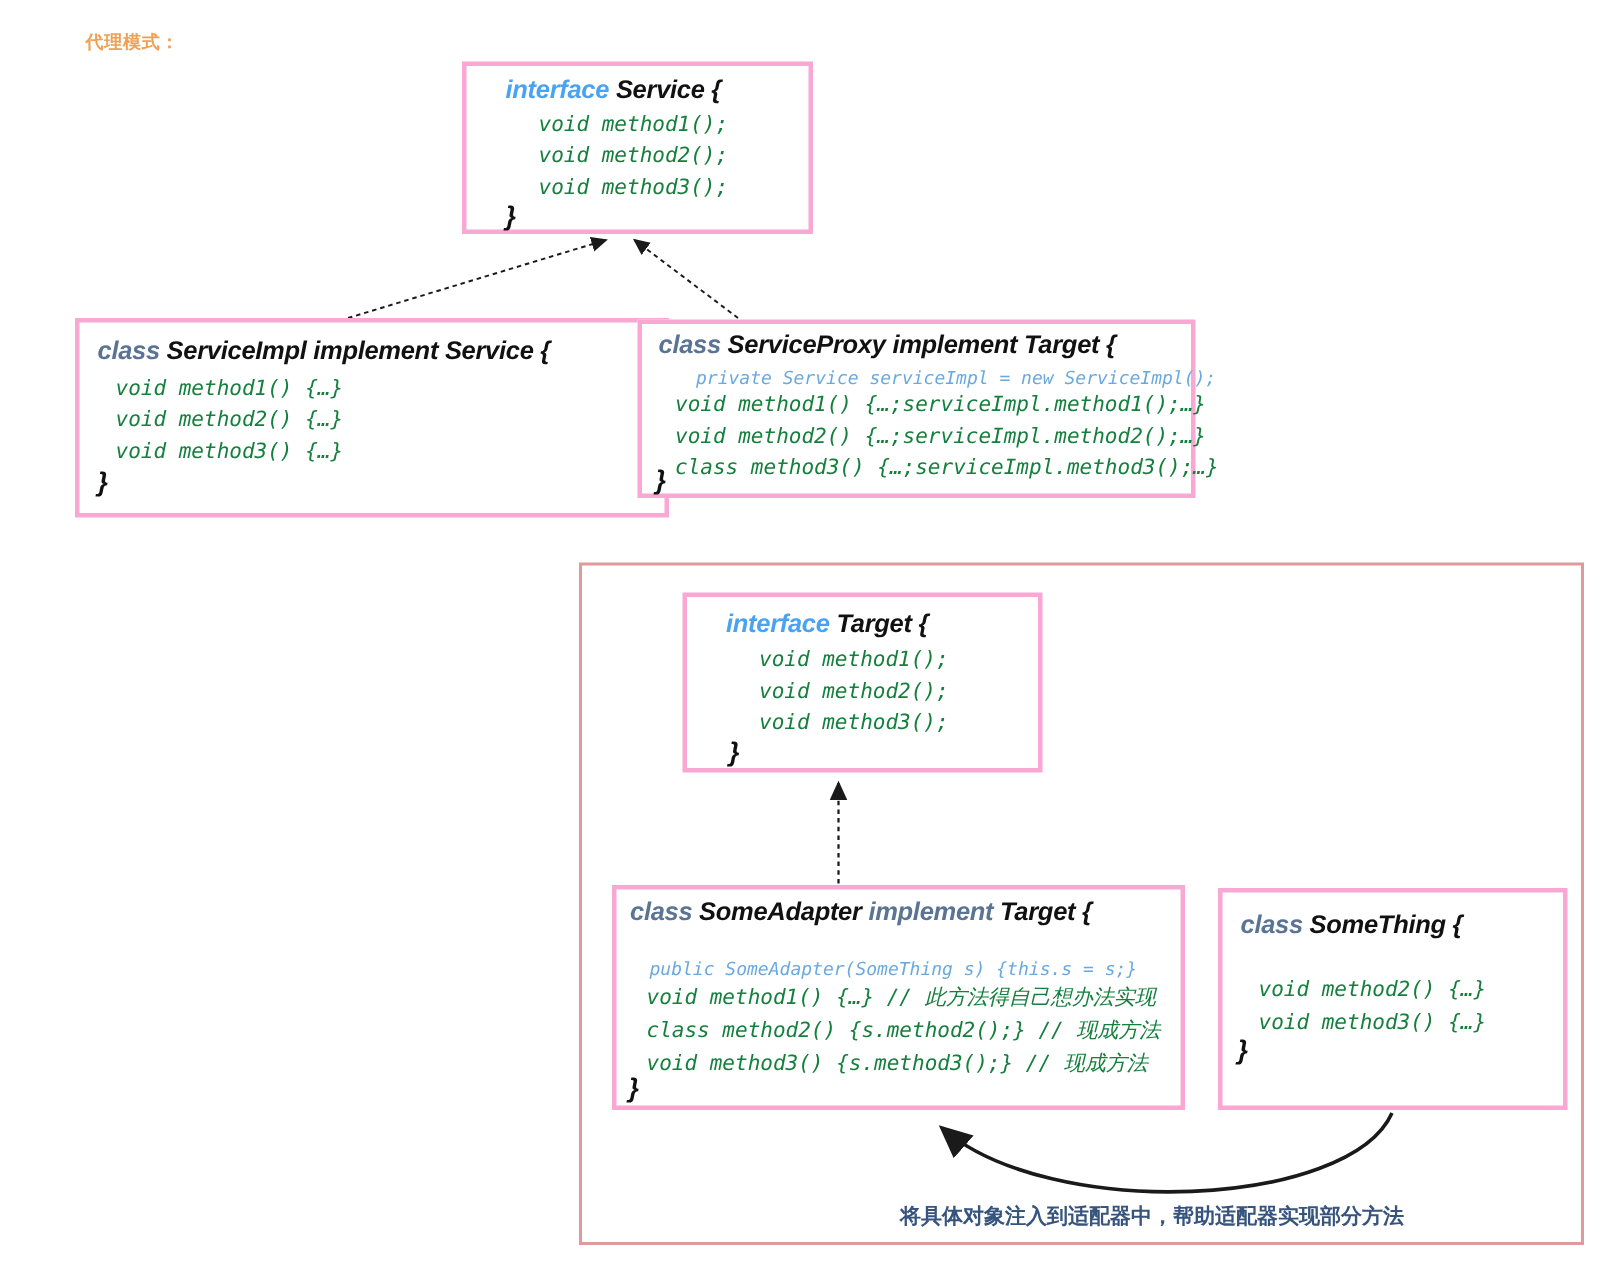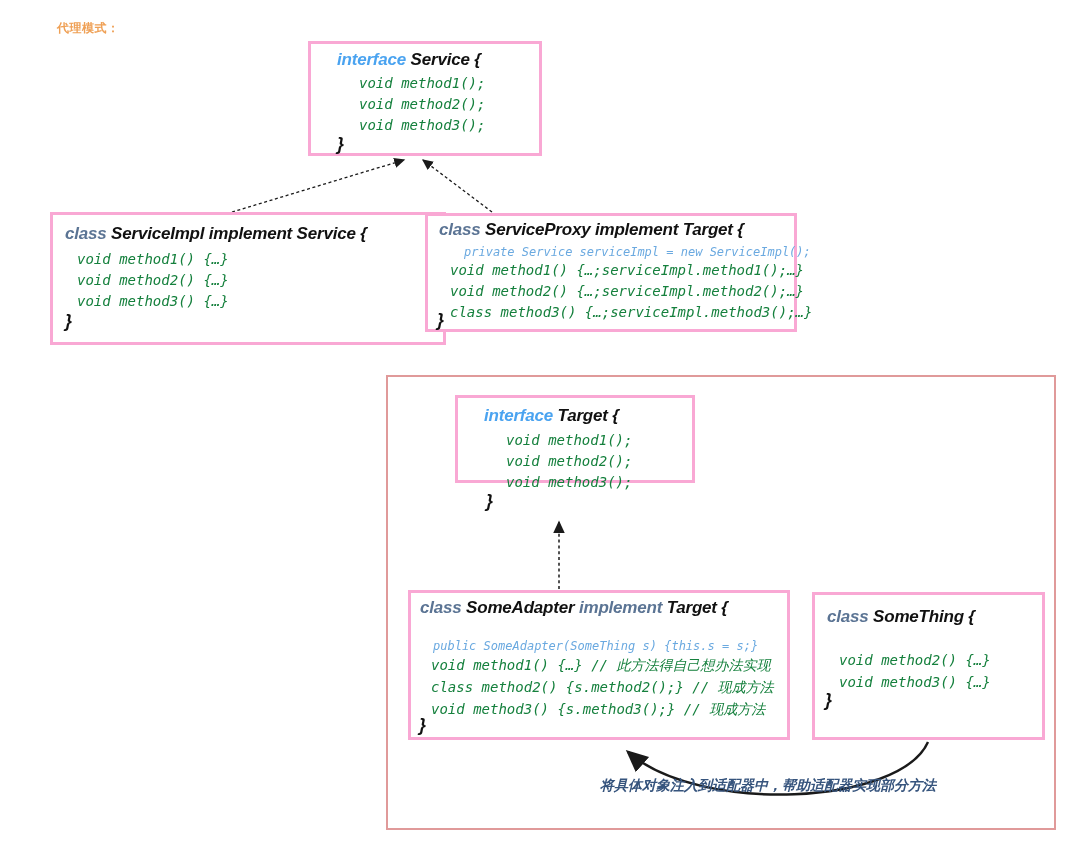--- a/index.html
+++ b/index.html
@@ -128,21 +128,21 @@
 
   <div class="uml-box" style="left:425px;top:213px;width:372px;height:119px;">
     <div class="hdr" style="position:absolute;left:11px;top:4px;"><span class="kw-class">class</span><span> <span>ServiceProxy implement Target {</span></span></div>
     <div class="line-sm" style="position:absolute;left:36px;top:27px;">private Service serviceImpl = new ServiceImpl();</div>
     <div class="line" style="position:absolute;left:22px;top:44px;">void method1() {…;serviceImpl.method1();…}</div>
     <div class="line" style="position:absolute;left:22px;top:65px;">void method2() {…;serviceImpl.method2();…}</div>
     <div class="line" style="position:absolute;left:22px;top:86px;">class method3() {…;serviceImpl.method3();…}</div>
     <div class="brace-close" style="position:absolute;left:9px;top:94px;">}</div>
   </div>
 
-  <div class="uml-box" style="left:455px;top:395px;width:240px;height:88px;">
+  <div class="uml-box" style="left:455px;top:395px;width:240px;height:120px;">
     <div class="hdr" style="position:absolute;left:26px;top:8px;"><span class="kw-interface">interface</span><span> <span>Target {</span></span></div>
     <div class="line" style="position:absolute;left:48px;top:32px;">void method1();</div>
     <div class="line" style="position:absolute;left:48px;top:53px;">void method2();</div>
     <div class="line" style="position:absolute;left:48px;top:74px;">void method3();</div>
     <div class="brace-close" style="position:absolute;left:28px;top:93px;">}</div>
   </div>
 
   <div class="uml-box" style="left:408px;top:590px;width:382px;height:150px;">
     <div class="hdr" style="position:absolute;left:9px;top:5px;"><span class="kw-class">class</span><span> <span>SomeAdapter</span> </span><span class="kw-implement">implement</span><span> <span>Target {</span></span></div>
     <div class="line-sm" style="position:absolute;left:22px;top:44px;">public SomeAdapter(SomeThing s) {this.s = s;}</div>
@@ -152,15 +152,15 @@
     <div class="brace-close" style="position:absolute;left:8px;top:122px;">}</div>
   </div>
 
   <div class="uml-box" style="left:812px;top:592px;width:233px;height:148px;">
     <div class="hdr" style="position:absolute;left:12px;top:12px;"><span class="kw-class">class</span><span> <span>SomeThing {</span></span></div>
     <div class="line" style="position:absolute;left:24px;top:55px;">void method2() {…}</div>
     <div class="line" style="position:absolute;left:24px;top:77px;">void method3() {…}</div>
     <div class="brace-close" style="position:absolute;left:10px;top:95px;">}</div>
   </div>
 
-  <div class="caption" style="left:600px;top:777px;font-style:italic;">将具体对象注入到适配器中，帮助适配器实现部分方法</div>
+  <div class="caption" style="left:600px;top:802px;">将具体对象注入到适配器中，帮助适配器实现部分方法</div>
 
 </div>
 
 </body></html>

